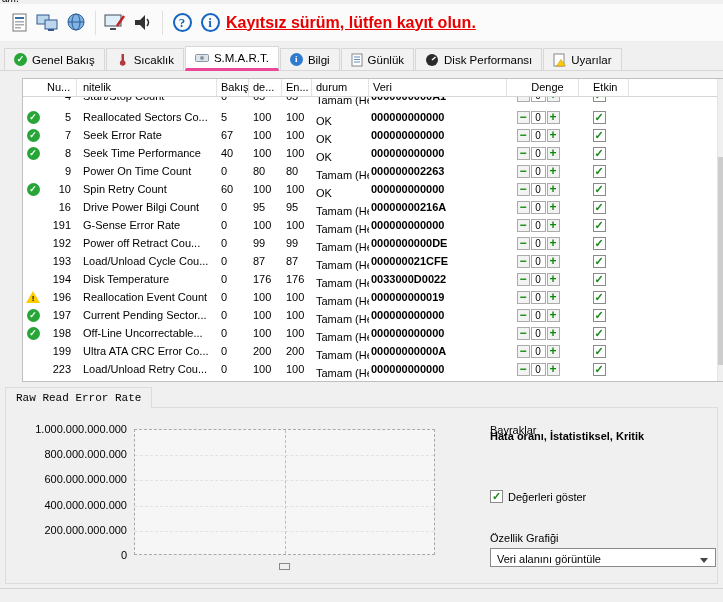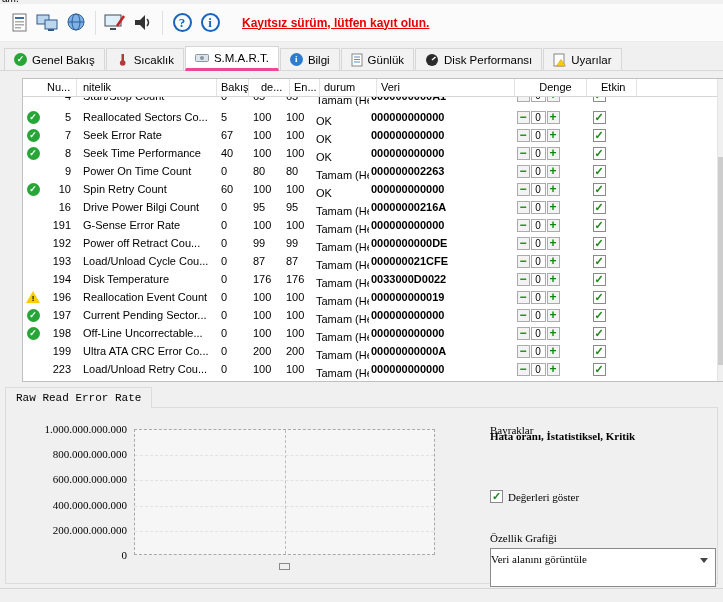--- a/index.html
+++ b/index.html
@@ -15,21 +15,21 @@
 
   
   .toolbar { position:absolute; left:0; top:4px; width:100%; height:38px;
     background:#fbfbfb; border-bottom:1px solid #ececec;
     display:flex; align-items:center; padding-left:6px; }
   .tb-ic { display:flex; align-items:center; justify-content:center; width:28px; height:28px; }
   .tsep { width:1px; height:24px; background:#e0e0e0; margin:0 5px; }
   .round-blue { display:inline-block; width:19px; height:19px; border:2px solid #1565c0; border-radius:50%;
     color:#1565c0; font-weight:bold; text-align:center; line-height:16px; font-size:13px;
     font-family:"Liberation Serif", serif; }
-  .register-link { margin-left:18px; color:#e80000; font-weight:bold; text-decoration:underline; font-size:12px; }
+  .register-link { margin-left:2px; color:#e80000; font-weight:bold; text-decoration:underline; font-size:16px; }
 
   
   .tabbar { position:absolute; left:0; top:45px; width:100%; height:26px; padding-left:4px;
     display:flex; align-items:flex-end; border-bottom:1px solid #d7d7d7; }
   .tab { height:22px; display:flex; align-items:center; gap:5px; padding:0 9px;
     background:#f2f2f2; border:1px solid #d7d7d7; border-bottom:none; margin-right:1px;
     font-size:11.5px; white-space:nowrap; cursor:default; }
   .tab.active { height:25px; background:#fff; margin-bottom:-1px; border-bottom:3px solid #ec4899; }
 
   
@@ -44,21 +44,21 @@
 
   
   .table-panel { position:absolute; left:22px; top:78px; width:713px; height:304px;
     background:#fff; border:1px solid #c0c0c0; display:flex; }
   .table-main { flex:1 1 auto; overflow:hidden; }
   .thead { display:flex; height:18px; line-height:17px; background:#fff; border-bottom:1px solid #d6d6d6; }
   .hcell { border-right:1px solid #e3e3e3; padding-left:4px; white-space:nowrap; overflow:hidden; }
   .h-num { width:54px; padding-left:24px; }
   .h-name { width:140px; padding-left:6px; }
   .h-th { width:32px; }
-  .h-val { width:33px;margin-left:8px; }
+  .h-val { width:33px; }
   .h-worst { width:30px; }
   .h-status { width:57px; }
   .h-data { width:138px; }
   .h-denge { width:62px; text-align:center; padding-left:0; }
   .h-sp { width:10px; border-right:none; }
   .h-etkin { width:40px; }
   .h-fill { flex:1; border-right:none; }
 
   .trow { display:flex; height:18px; align-items:center; white-space:nowrap; }
   .trow.partial { height:11px; overflow:hidden; }
@@ -86,34 +86,34 @@
   .vscroll { flex:0 0 17px; background:#f0f0f0; border-left:1px solid #e4e4e4; position:relative; }
   .vs-arrow { position:absolute; left:0; width:16px; height:16px; display:flex; align-items:center;
     justify-content:center; color:#505050; font-size:7px; background:#f0f0f0; }
   .vs-up { top:0; } .vs-down { bottom:0; }
   .vs-thumb { position:absolute; left:0; width:16px; top:78px; bottom:16px; background:#cdcdcd; }
 
   
   .subtab { position:absolute; left:5px; top:387px; height:21px; line-height:20px; padding:0 10px;
     background:#f0f0f0; border:1px solid #dcdcdc; border-bottom:none; z-index:2;font-family:Liberation Mono, monospace; }
   .bottom-pane { position:absolute; left:5px; top:407px; width:713px; height:177px;
-    border:1px solid #dcdcdc; background:#f0f0f0;font-family:Liberation Serif, serif; }
+    border:1px solid #dcdcdc; background:#f0f0f0; }
   .ytick { position:absolute; width:121px; text-align:right; font-size:11px; }
   .plot { position:absolute; left:128px; top:21px; width:301px; height:126px;
     border:1px dashed #a9a9a9; background:#f6f6f6; }
   .plot-vline { position:absolute; left:50%; top:0; bottom:0; border-left:1px dashed #bcbcbc; }
   .plot-hline { position:absolute; left:0; right:0; border-top:1px dashed #e2e2e2; }
   .plot-handle { position:absolute; left:273px; top:155px; width:11px; height:7px;
     background:#f0f0f0; border:1px solid #8a8a8a; }
   .flags-label { position:absolute; left:484px; top:16px; }
   .flags-value { position:absolute; left:484px; top:22px; font-weight:bold; }
   .show-values { position:absolute; left:484px; top:82px; display:flex; gap:5px; align-items:center; }
   .graph-label { position:absolute; left:484px; top:124px; }
-  .select { position:absolute; left:484px; top:140px; width:226px; height:39px; background:#fff;
-    border:1px solid #8a8a8a; line-height:20px; padding-left:0; }
+  .select { position:absolute; left:484px; top:140px; width:226px; height:19px; background:#fff;
+    border:1px solid #8a8a8a; line-height:20px; padding-left:6px; }
   .select-arrow { position:absolute; right:7px; top:9px; width:0; height:0;
     border-left:4px solid transparent; border-right:4px solid transparent; border-top:5px solid #444; }
 
   .statusbar { position:absolute; left:0; right:0; bottom:0; height:14px;
     border-top:1px solid #d4d4d4; background:#f0f0f0; }
 </style>
 </head>
 <body>
 
 <div class="window">

